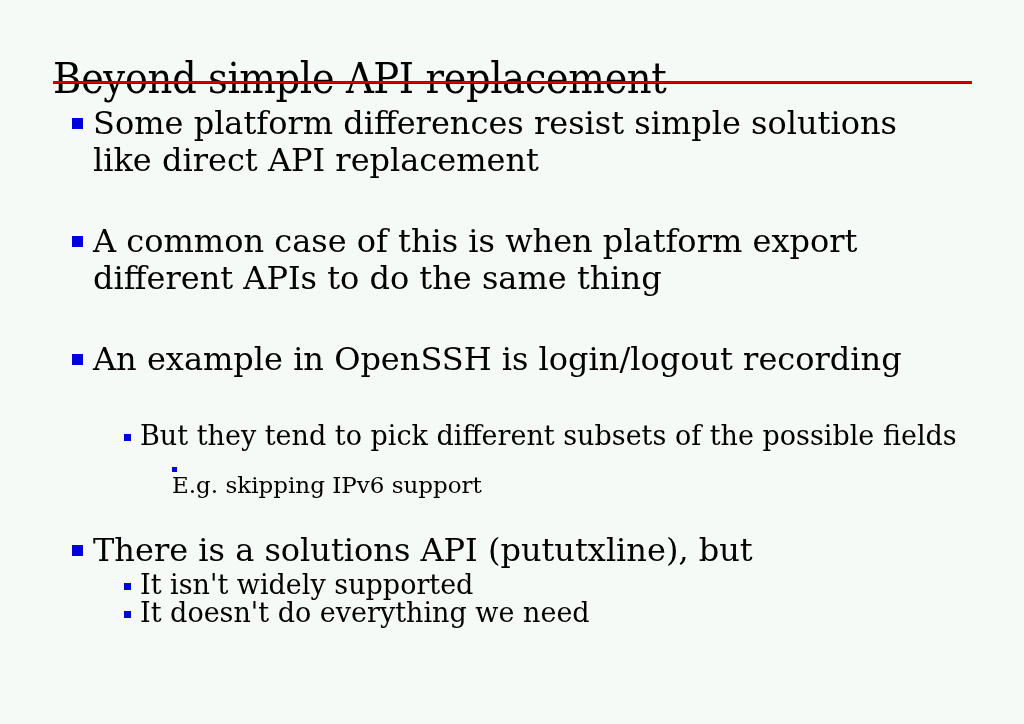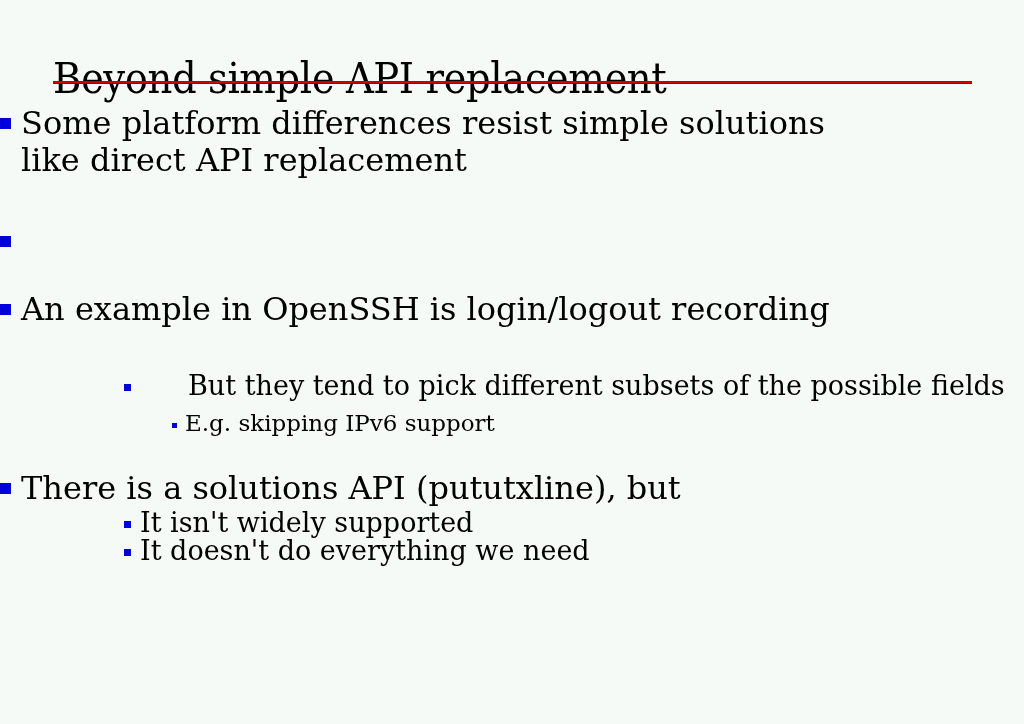--- a/index.html
+++ b/index.html
@@ -38,25 +38,25 @@
     top: 105px;
     width: 1024px;
   }
   .group { margin-bottom: 44px; }
   .group.tight { margin-bottom: 33px; }
   .li {
     display: flex;
     align-items: flex-start;
     white-space: nowrap;
   }
-  .l1 {  font-size: 32px; line-height: 37px; }
+  .l1 { padding-left: 72px;  font-size: 32px; line-height: 37px; }
   .l2 { padding-left: 124px; font-size: 27px; line-height: 28px; }
   .l3 { padding-left: 172px; font-size: 23px; line-height: 27px; }
-  .mt4 { margin-top: 20px; gap: 48px; }
-  .mt2 { margin-top: 10px; }
+  .mt4 { margin-top: 20px; }
+  .mt2 { margin-top: 4px; flex-direction: column; }
   .mt6 { margin-top: 2px; }
   .sq {
     flex: 0 0 auto;
     background: #0000dd;
   }
   .l1 .sq { width: 11px; height: 11px; margin: 13px 10px 0 0; }
   .l2 .sq { width: 7px;  height: 7px;  margin: 12px 9px 0 0; }
   .l3 .sq { width: 5px;  height: 5px;  margin: 13px 8px 0 0; }
   .txt div { white-space: nowrap; }
 </style>
@@ -76,20 +76,24 @@
         <div class="txt">
           <div>Some platform differences resist simple solutions</div>
           <div>like direct API replacement</div>
         </div>
       </div>
     </div>
 
     <div class="group">
       <div class="li l1">
         <span class="sq"></span>
+        <div class="txt">
+          <div>A common case of this is when platform export</div>
+          <div>different APIs to do the same thing</div>
+        </div>
       </div>
     </div>
 
     <div class="group">
       <div class="li l1">
         <span class="sq"></span>
         <div class="txt">
           <div>An example in OpenSSH is login/logout recording</div>
         </div>
       </div>

